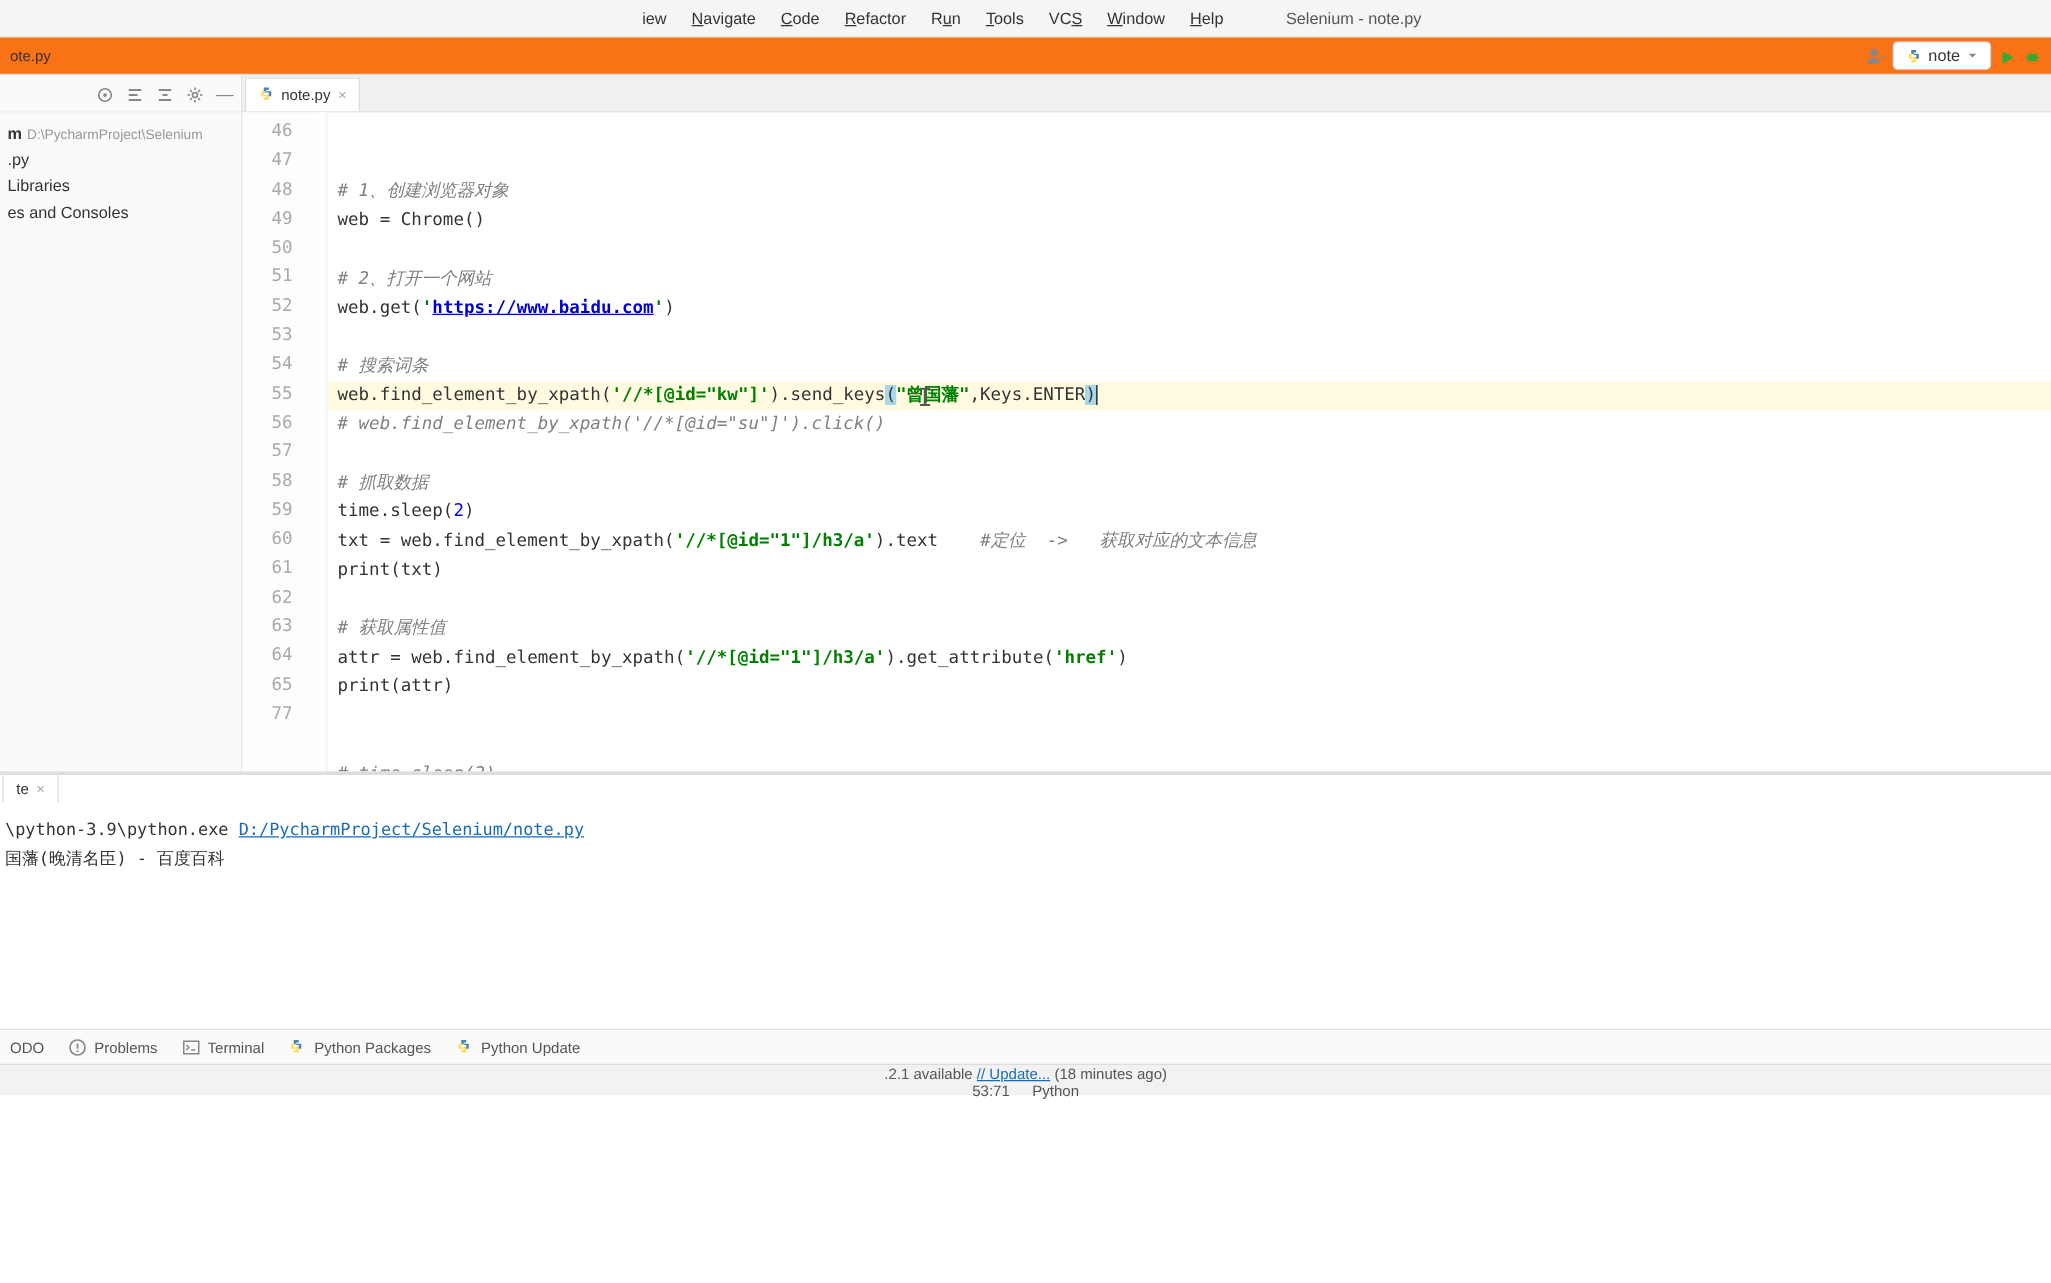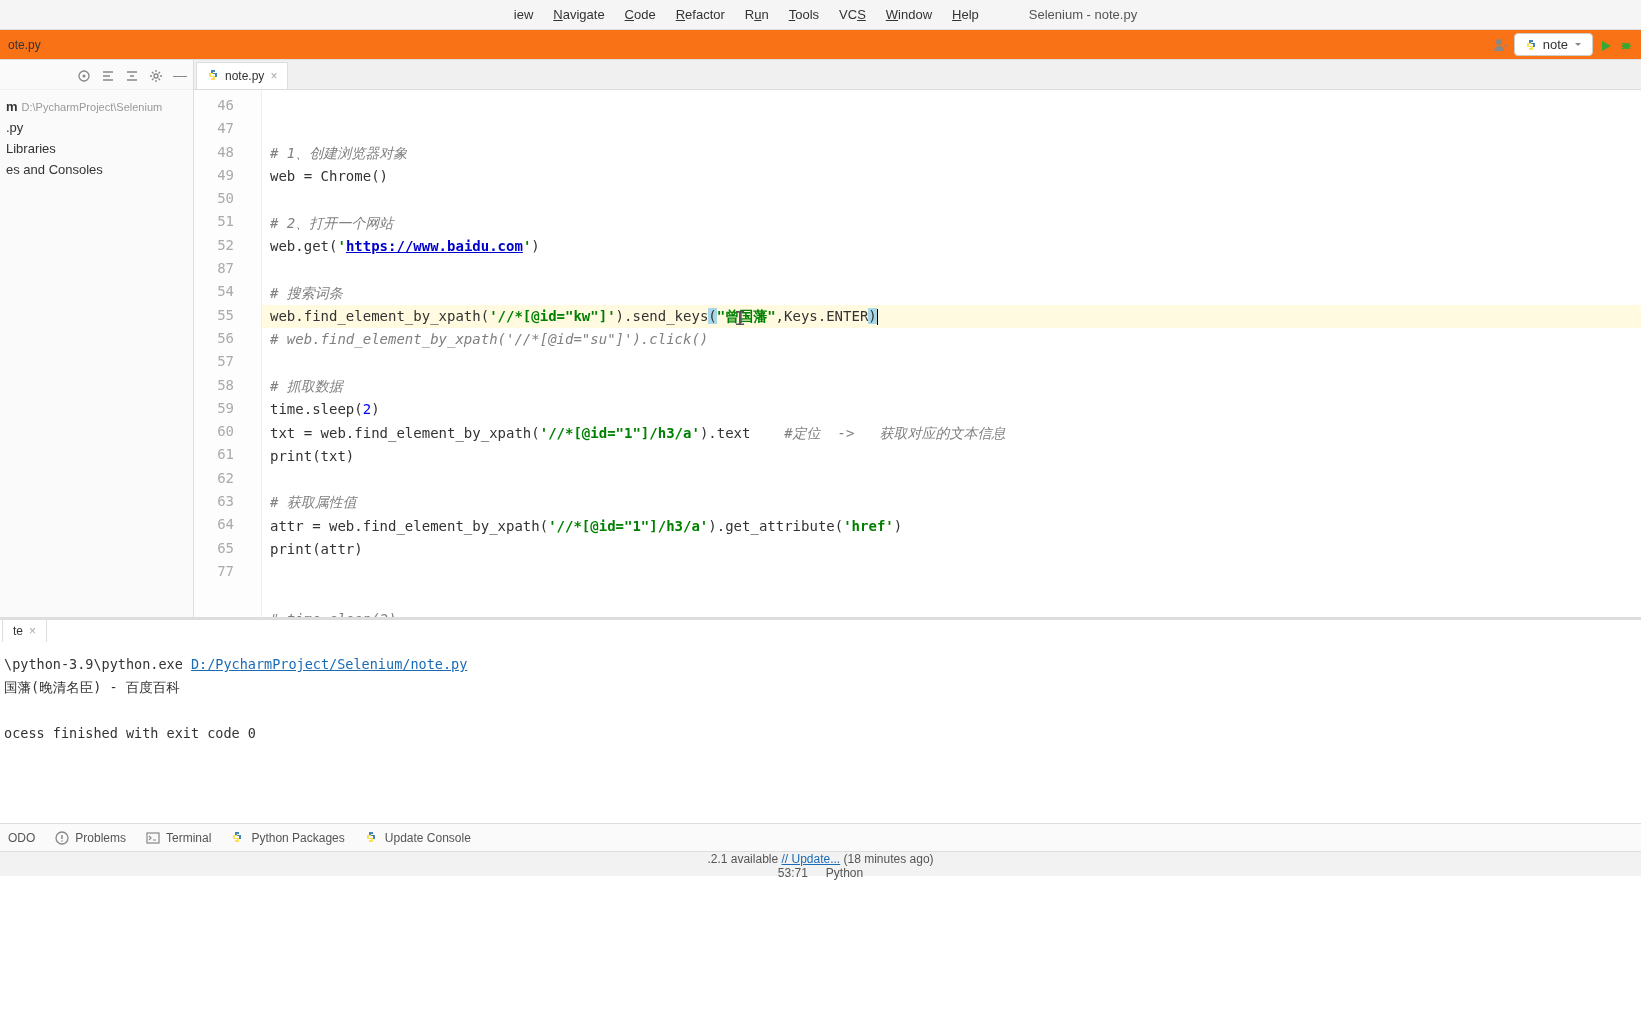--- a/index.html
+++ b/index.html
@@ -161,21 +161,21 @@
 
     <div class="code-editor">
       <div class="gutter" id="gutter">
           <div class="ln">46</div>
           <div class="ln">47</div>
           <div class="ln">48</div>
           <div class="ln">49</div>
           <div class="ln">50</div>
           <div class="ln">51</div>
           <div class="ln">52</div>
-          <div class="ln">87</div>
+          <div class="ln">53</div>
           <div class="ln">54</div>
           <div class="ln">55</div>
           <div class="ln">56</div>
           <div class="ln">57</div>
           <div class="ln">58</div>
           <div class="ln">59</div>
           <div class="ln">60</div>
           <div class="ln">61</div>
           <div class="ln">62</div>
           <div class="ln">63</div>
@@ -193,21 +193,20 @@
 
 <div class="run-panel">
   <div class="run-tab">
     <span>te</span>
     <span style="color:#aaa;">×</span>
   </div>
   <div class="run-output">
     <div><span>\python-3.9\python.exe </span><span class="link">D:/PycharmProject/Selenium/note.py</span></div>
     <div>国藩(晚清名臣) - 百度百科</div>
     <div style="height:23px"></div>
-    <div>ocess finished with exit code 0</div>
   </div>
 </div>
 
 <div class="bottom-bar">
   <span class="item">
       <span>ODO</span>
     </span>
   <span class="item">
     <svg width="14" height="14" viewBox="0 0 14 14">
         <circle cx="7" cy="7" r="6" fill="none" stroke="#888" stroke-width="1.3"></circle>
@@ -228,21 +227,21 @@
         <path fill="#4584b6" d="M4 1h4v2H6v1h4v4H6v-1h2V5H4z"></path>
         <path fill="#ffde57" d="M8 11H4V9h2V8H2V4h4v1H4v2h4z"></path>
       </svg>
     <span>Python Packages</span>
   </span>
   <span class="item">
     <svg width="14" height="14" viewBox="0 0 14 14">
         <path fill="#4584b6" d="M4 1h4v2H6v1h4v4H6v-1h2V5H4z"></path>
         <path fill="#ffde57" d="M8 11H4V9h2V8H2V4h4v1H4v2h4z"></path>
       </svg>
-    <span>Update Console</span>
+    <span>Python Update</span>
   </span>
 </div>
 
 <div class="status-bar">
   <div class="status-left">
     <span>.2.1 available</span>
     <a href="#">// Update...</a>
     <span>(18 minutes ago)</span>
   </div>
   <div class="status-right">

